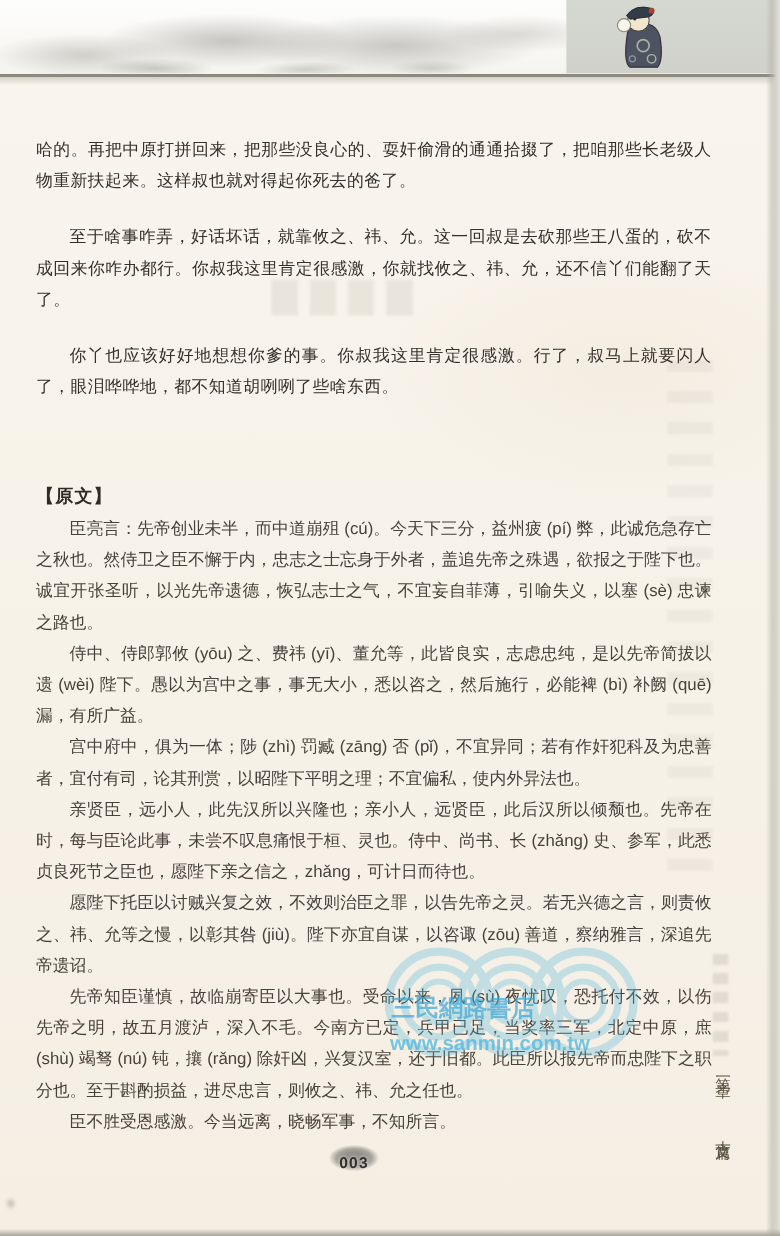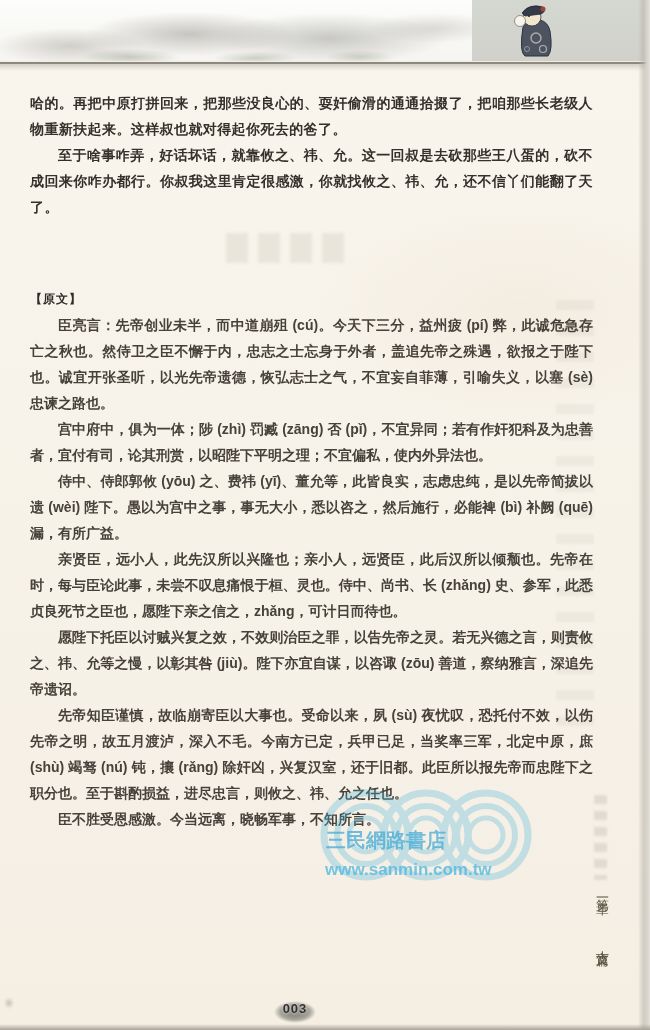--- a/index.html
+++ b/index.html
@@ -29,25 +29,25 @@
     background:linear-gradient(180deg,#d5d7d1,#cfd1ca);
   }
   .mascot-box svg{position:absolute;left:40px;top:4px;}
   .header-rule{
     position:absolute;top:61px;left:0;width:650px;height:10px;
     background:linear-gradient(180deg,#efece5 0,#efece5 1px,#8e897e 1px,#8e897e 3px,rgba(142,137,126,.35) 3px,rgba(142,137,126,0) 100%);
   }
   
   .content{position:absolute;left:30px;top:90px;width:563px;color:#3f3a33;}
   .content p{margin:0;font-size:14px;line-height:26px;text-align:justify;text-indent:2em;}
-  .translation p{color:#34302a;font-weight:700;letter-spacing:.4px;}
+  .translation p{color:#34302a;font-weight:400;letter-spacing:.4px;margin-top:21px;}
   .translation p.first{text-indent:0;}
   .original{margin-top:66px;}
-  .original h3{margin:0;font-size:12px;line-height:26px;font-weight:700;color:#2f2b26;letter-spacing:1px;}
-  .original p{color:#46413a;font-weight:700;}
+  .original h3{margin:0;font-size:15px;line-height:26px;font-weight:700;color:#2f2b26;letter-spacing:1px;}
+  .original p{color:#46413a;font-weight:400;}
   
   .watermark{position:absolute;left:298px;top:783px;width:260px;height:110px;pointer-events:none;}
   .watermark svg{position:absolute;left:0;top:0;}
   .wm-name{
     position:absolute;left:28px;top:44px;white-space:nowrap;
     font-family:Liberation Sans, sans-serif;font-weight:700;font-size:20px;
     color:rgba(62,168,214,.72);letter-spacing:0;
   }
   .wm-url{
     position:absolute;left:27px;top:77px;white-space:nowrap;
@@ -55,23 +55,23 @@
   }
   
   .chapter-part,.chapter-title{
     position:absolute;left:593px;writing-mode:vertical-rl;text-orientation:upright;
     font-size:13px;color:#57513f;letter-spacing:2px;white-space:nowrap;
   }
   .chapter-part{top:888px;}
   .chapter-title{top:940px;}
   
   .page-badge{
-    position:absolute;left:274px;top:1001px;width:42px;height:22px;border-radius:50%;
+    position:absolute;left:274px;top:954px;width:42px;height:22px;border-radius:50%;
     background:radial-gradient(closest-side,#929089 40%,#a8a59c 70%,rgba(245,240,231,0) 100%);
-    display:flex;align-items:flex-start;justify-content:center;
+    display:flex;align-items:flex-end;justify-content:center;
   }
   .page-badge span{font-size:13px;font-weight:700;color:#32302c;letter-spacing:1px;
     text-shadow:0 0 3px rgba(255,255,255,.8);}
   
   .bleed{position:absolute;pointer-events:none;}
   .bleed-title{left:226px;top:233px;width:122px;height:30px;opacity:.13;filter:blur(1.5px);
     background:repeating-linear-gradient(90deg,#8b8478 0 22px,transparent 22px 32px);}
   .bleed-col{left:556px;top:300px;width:38px;height:440px;opacity:.06;filter:blur(1px);
     background:repeating-linear-gradient(180deg,#6b655c 0 10px,transparent 10px 26px);}
   .bleed-vert{left:594px;top:795px;width:13px;height:85px;opacity:.20;filter:blur(.8px);
@@ -104,27 +104,28 @@
         <circle cx="15" cy="45" r="2.5" fill="none" stroke="#8f97a0" stroke-width="1"></circle>
       </svg>
     </div>
     <div class="header-rule"></div>
   </div>
 
   <div class="content">
     <section class="translation">
       <p class="first">哈的。再把中原打拼回来，把那些没良心的、耍奸偷滑的通通拾掇了，把咱那些长老级人物重新扶起来。这样叔也就对得起你死去的爸了。</p>
       <p>至于啥事咋弄，好话坏话，就靠攸之、祎、允。这一回叔是去砍那些王八蛋的，砍不成回来你咋办都行。你叔我这里肯定很感激，你就找攸之、祎、允，还不信丫们能翻了天了。</p>
+      <p>你丫也应该好好地想想你爹的事。你叔我这里肯定很感激。行了，叔马上就要闪人了，眼泪哗哗地，都不知道胡咧咧了些啥东西。</p>
     </section>
 
     <section class="original">
       <h3>【原文】</h3>
       <p>臣亮言：先帝创业未半，而中道崩殂 (cú)。今天下三分，益州疲 (pí) 弊，此诚危急存亡之秋也。然侍卫之臣不懈于内，忠志之士忘身于外者，盖追先帝之殊遇，欲报之于陛下也。诚宜开张圣听，以光先帝遗德，恢弘志士之气，不宜妄自菲薄，引喻失义，以塞 (sè) 忠谏之路也。</p>
+      <p>侍中、侍郎郭攸 (yōu) 之、费祎 (yī)、董允等，此皆良实，志虑忠纯，是以先帝简拔以遗 (wèi) 陛下。愚以为宫中之事，事无大小，悉以咨之，然后施行，必能裨 (bì) 补阙 (quē) 漏，有所广益。</p>
       <p>宫中府中，俱为一体；陟 (zhì) 罚臧 (zāng) 否 (pǐ)，不宜异同；若有作奸犯科及为忠善者，宜付有司，论其刑赏，以昭陛下平明之理；不宜偏私，使内外异法也。</p>
-      <p>侍中、侍郎郭攸 (yōu) 之、费祎 (yī)、董允等，此皆良实，志虑忠纯，是以先帝简拔以遗 (wèi) 陛下。愚以为宫中之事，事无大小，悉以咨之，然后施行，必能裨 (bì) 补阙 (quē) 漏，有所广益。</p>
       <p>亲贤臣，远小人，此先汉所以兴隆也；亲小人，远贤臣，此后汉所以倾颓也。先帝在时，每与臣论此事，未尝不叹息痛恨于桓、灵也。侍中、尚书、长 (zhǎng) 史、参军，此悉贞良死节之臣也，愿陛下亲之信之，zhǎng，可计日而待也。</p>
       <p>愿陛下托臣以讨贼兴复之效，不效则治臣之罪，以告先帝之灵。若无兴德之言，则责攸之、祎、允等之慢，以彰其咎 (jiù)。陛下亦宜自谋，以咨诹 (zōu) 善道，察纳雅言，深追先帝遗诏。</p>
       <p>先帝知臣谨慎，故临崩寄臣以大事也。受命以来，夙 (sù) 夜忧叹，恐托付不效，以伤先帝之明，故五月渡泸，深入不毛。今南方已定，兵甲已足，当奖率三军，北定中原，庶 (shù) 竭驽 (nú) 钝，攘 (rǎng) 除奸凶，兴复汉室，还于旧都。此臣所以报先帝而忠陛下之职分也。至于斟酌损益，进尽忠言，则攸之、祎、允之任也。</p>
       <p>臣不胜受恩感激。今当远离，晓畅军事，不知所言。</p>
     </section>
   </div>
 
   <div class="watermark">
     <svg width="260" height="110" viewBox="0 0 260 110">
       <g fill="none" stroke="#4cb6dc" opacity="0.30">

